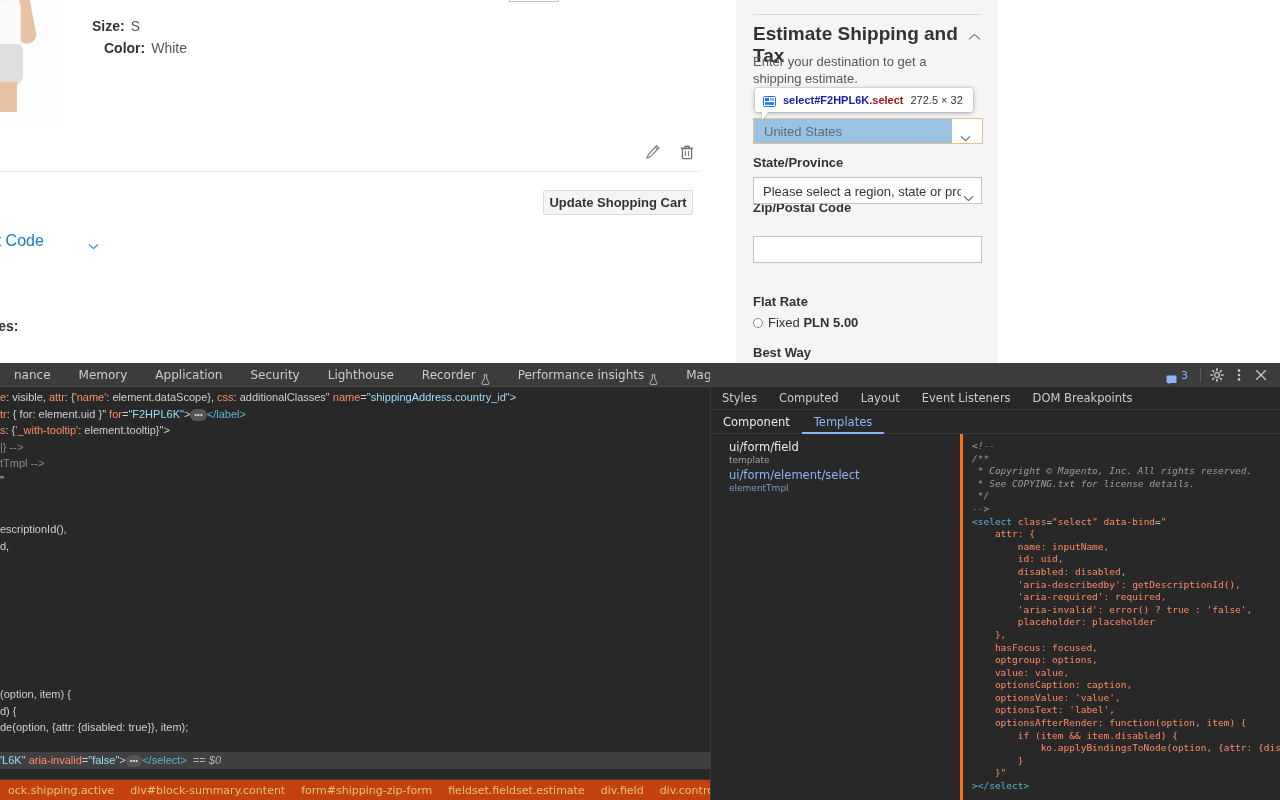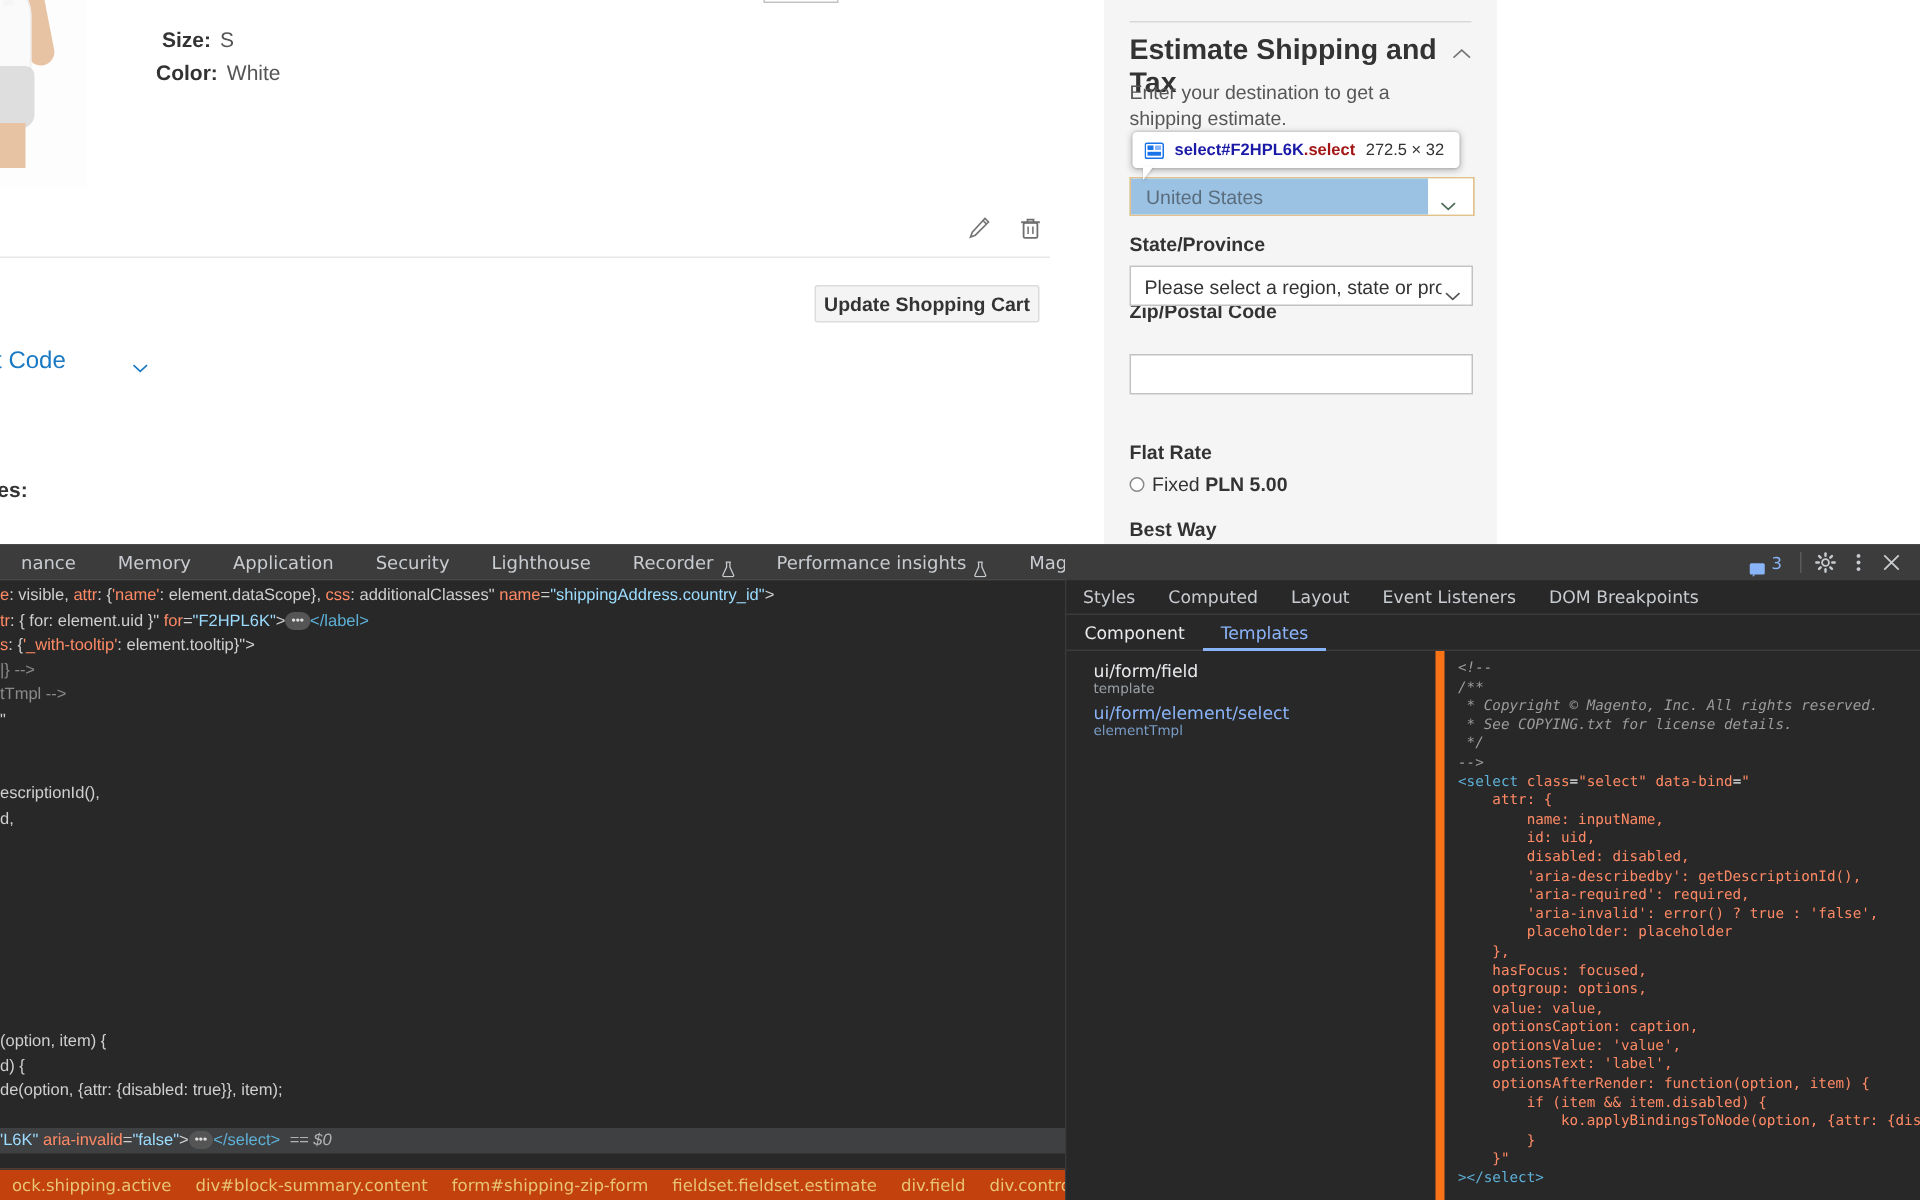--- a/index.html
+++ b/index.html
@@ -36,21 +36,21 @@
              background:#e7c3a4; }
 
   .qty-box {
     position: absolute; left: 509px; top: -16px; width: 50px; height: 18px;
     border: 1px solid #c2c2c2; background: #fff;
   }
 
   .attr-row { position: absolute; font-size: 14px; color: #333; }
   .attr-label { font-weight: bold; color: #333; }
   .attr-value { color: #555; margin-left: 6px; }
-  .attr-size { left: 108px; top: 18px; }
+  .attr-size { left: 92px; top: 18px; }
   .attr-color { left: 104px; top: 40px; }
   .icon-edit { position: absolute; left: 645px; top: 144px; width: 16px; height: 16px; }
   .icon-trash { position: absolute; left: 679px; top: 144px; width: 16px; height: 16px; }
 
   .cart-divider {
     position: absolute; left: -20px; top: 171px; width: 720px; height: 1px;
     background: #e8e8e8;
   }
 
   .btn-update {
@@ -261,21 +261,21 @@
     display: flex; align-items: center;
   }
   .sub2 {
     font-size: 11.5px; color: #e8eaed; padding: 0 12px; height: 24px;
     line-height: 24px; cursor: pointer;
   }
   .sub2.active { color: #8ab4f8; box-shadow: inset 0 -2px 0 #8ab4f8; }
 
   .lens-list {
     position: absolute; left: 0; top: 71px; width: 252px; height: 366px;
-    background: #282828; border-right: 6px solid #f97316; padding: 6px 0 0 18px;
+    background: #282828; border-right: 3px solid #f97316; padding: 6px 0 0 18px;
   }
   .lens-item { margin-bottom: 2px; }
   .lens-name { font-size: 11.5px; color: #e8eaed; line-height: 14px; }
   .lens-name.link { color: #8ab4f8; cursor: pointer; }
   .lens-sub { font-size: 9px; color: #9aa0a6; line-height: 12px; }
   .lens-sub.blue { color: #7a9cc6; }
 
   .lens-code {
     position: absolute; left: 253px; top: 71px; width: 317px; height: 366px;
     background: #282828; overflow: hidden;

